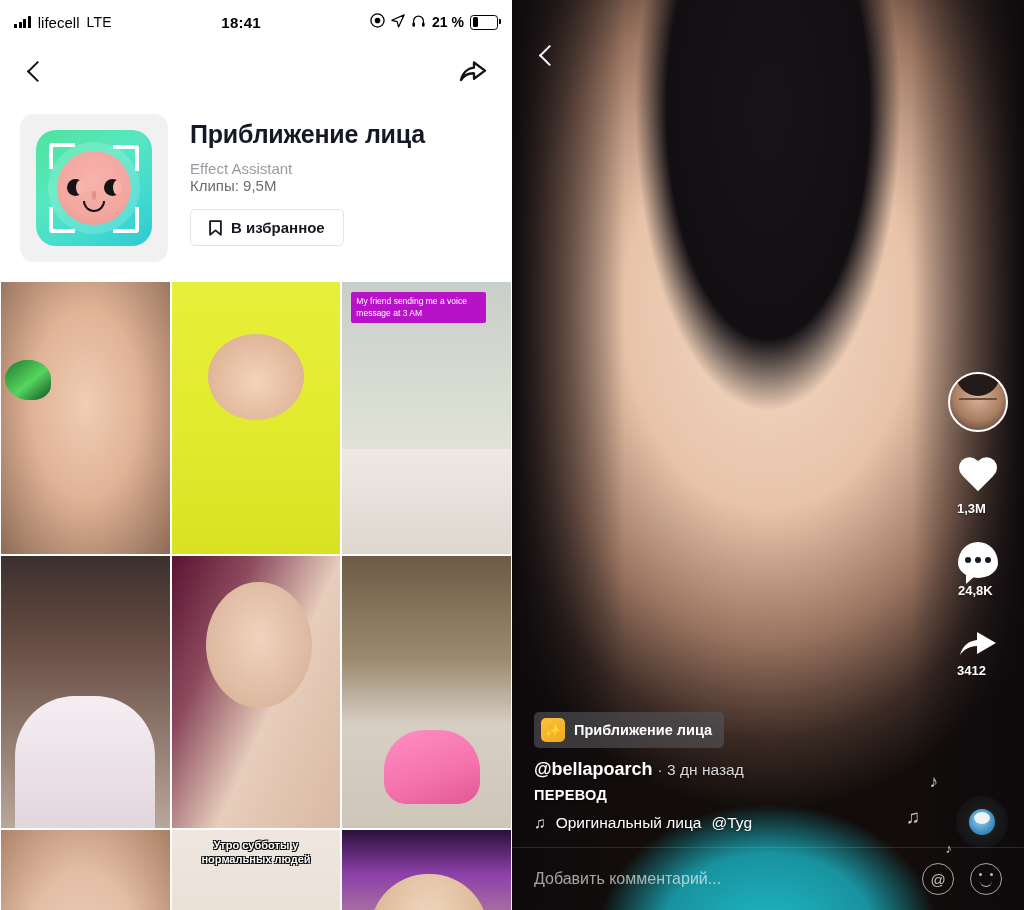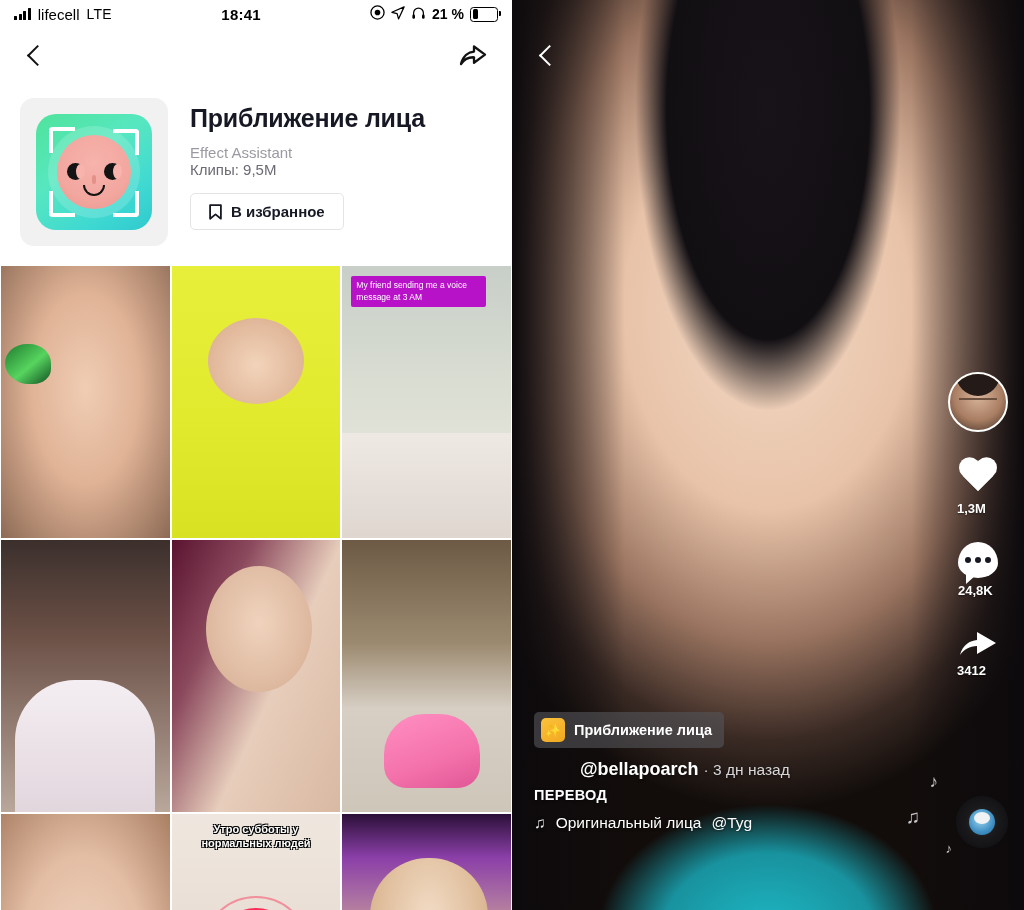--- a/index.html
+++ b/index.html
@@ -2,21 +2,21 @@
 <html><head>
 <meta charset="utf-8">
 <style>
   html,body{margin:0;padding:0;background:#000;}
   body{width:1024px;height:910px;overflow:hidden;font-family:"Liberation Sans",sans-serif;}
   .app{position:relative;width:1024px;height:910px;display:flex;}
 
   
   .left{position:relative;width:512px;height:910px;background:#fff;overflow:hidden;}
 
-  .statusbar{height:28px;display:flex;align-items:center;padding:0 14px;font-size:15px;font-weight:bold;color:#000;}
+  .statusbar{height:28px;display:flex;align-items:center;padding:8px 14px;font-size:15px;font-weight:bold;color:#000;}
   .sb-left{display:flex;align-items:center;gap:7px;}
   .sb-center{flex:1;text-align:center;font-size:15px;letter-spacing:.2px;}
   .sb-right{display:flex;align-items:center;gap:6px;font-size:14px;font-weight:bold;}
   .bars{display:flex;align-items:flex-end;gap:1.6px;height:12px;}
   .bars i{width:3px;background:#000;border-radius:.5px;display:block;}
   .bars i:nth-child(1){height:4px}.bars i:nth-child(2){height:6.5px}
   .bars i:nth-child(3){height:9px}.bars i:nth-child(4){height:12px}
   .carrier{font-size:15px;font-weight:500;}
   .lte{font-size:14px;font-weight:500;letter-spacing:.3px;}
   .battery{width:26px;height:13px;border:1.6px solid #000;border-radius:3.5px;position:relative;}
@@ -141,21 +141,21 @@
   .n2{right:104px;bottom:82px;font-size:19px;}
   .n3{right:72px;bottom:54px;font-size:13px;}
 
   
   .caption{position:absolute;left:22px;bottom:78px;width:300px;}
   .effpill{display:inline-flex;align-items:center;gap:9px;background:rgba(84,84,88,.62);border-radius:5px;
     padding:6px 12px 6px 7px;margin-bottom:11px;cursor:pointer;}
   .effpill .sq{width:24px;height:24px;border-radius:5px;background:linear-gradient(150deg,#fdc23c,#f0a81f);
     display:flex;align-items:center;justify-content:center;flex:none;font-size:13px;}
   .effpill span{color:#fff;font-size:14.5px;font-weight:bold;white-space:nowrap;}
-  .uname{color:#fff;font-size:18px;font-weight:bold;text-shadow:0 1px 3px rgba(0,0,0,.55);margin-bottom:7px;margin-left:46px;}
+  .uname{color:#fff;font-size:18px;font-weight:bold;text-shadow:0 1px 3px rgba(0,0,0,.55);margin-bottom:7px;}
   .uname .dt{font-weight:normal;color:#d7d7da;font-size:15.5px;}
   .desc{color:#fff;font-size:15.5px;line-height:1.45;text-shadow:0 1px 3px rgba(0,0,0,.55);}
   .tr{color:#fff;font-size:14.5px;font-weight:bold;letter-spacing:.3px;text-shadow:0 1px 3px rgba(0,0,0,.55);margin-top:2px;}
   .music{display:flex;align-items:center;gap:10px;color:#fff;font-size:15.5px;margin-top:11px;
     text-shadow:0 1px 3px rgba(0,0,0,.55);white-space:nowrap;overflow:hidden;}
   .music .mu{color:#e9e9ee;}
 
   .cbar{position:absolute;left:0;right:0;bottom:0;height:62px;border-top:1px solid rgba(255,255,255,.12);
     display:flex;align-items:center;padding:0 22px;gap:16px;}
   .cinput{flex:1;color:rgba(255,255,255,.62);font-size:16px;cursor:text;}
@@ -349,14 +349,23 @@
         <span class="dt">· 3 дн назад</span>
       </div>
       <div class="tr">ПЕРЕВОД</div>
       <div class="music">
         <span class="mu">♫</span>
         <span>Оригинальный лица</span>
         <span>@Tyg</span>
       </div>
     </div>
 
+    <div class="cbar">
+      <div class="cinput">Добавить комментарий...</div>
+      <div class="cic">@</div>
+      <div class="cic sm">
+          <i class="a"></i>
+          <i class="b"></i>
+          <u></u>
+        </div>
+    </div>
   </div>
 </div>
 
 </body></html>

